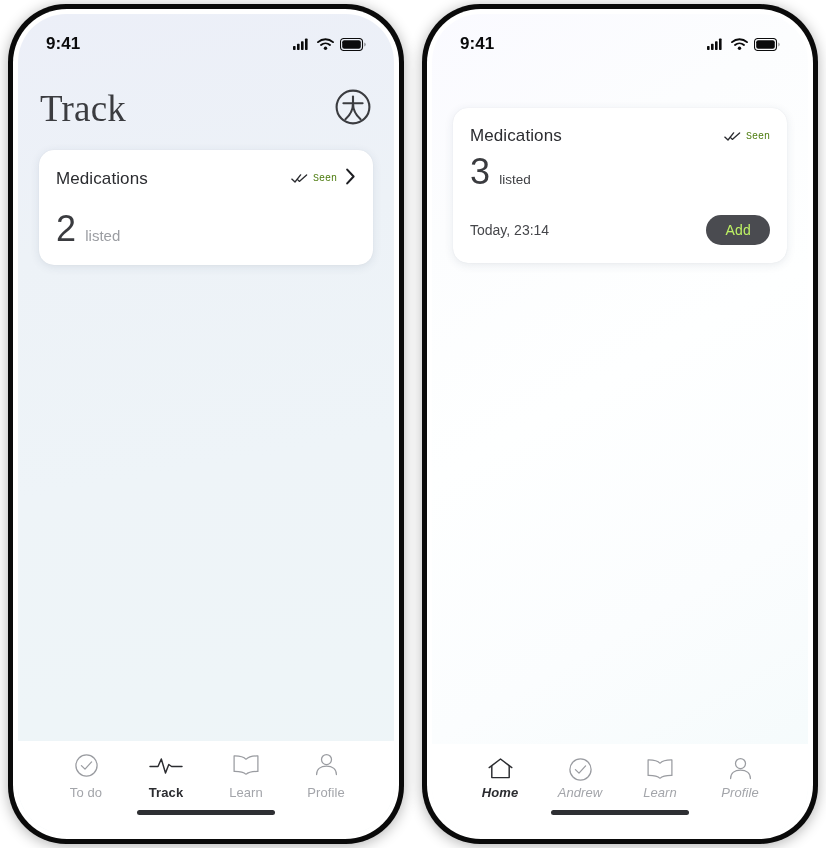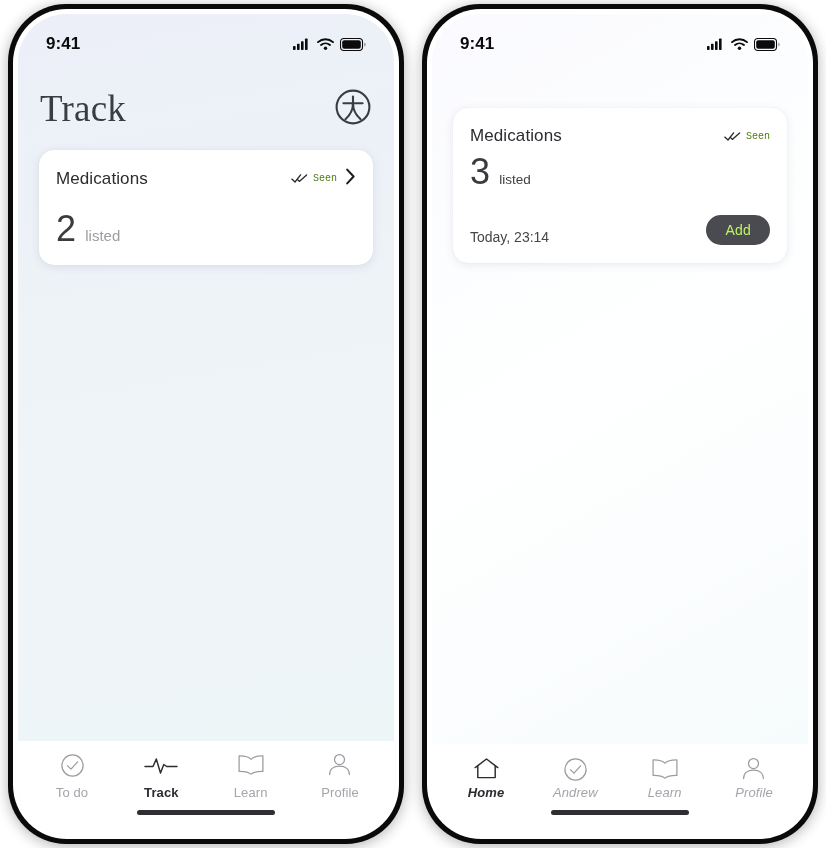--- a/index.html
+++ b/index.html
@@ -154,21 +154,21 @@
   }
   .metric-unit {
     font-size: 15px;
     color: #9b9da2;
   }
   .metric-unit-dark { color: #3f4044; font-size: 13.5px; }
 
   .card-footer {
     margin-top: 25px;
     display: flex;
-    align-items: flex-end;
+    align-items: center;
     justify-content: space-between;
   }
   .timestamp {
     font-size: 14px;
     color: #45464a;
   }
   .add-button {
     background: #4a4b50;
     color: #bef264;
     border: none;
@@ -179,21 +179,21 @@
     cursor: pointer;
     letter-spacing: 0.2px;
   }
 
   
   .tabbar {
     flex: 0 0 auto;
     background: #ffffff;
     padding: 11px 14px 0 14px;
     display: flex;
-    justify-content: space-between;
+    justify-content: center;
     align-items: flex-start;
   }
   .tabbar-tight { padding-top: 12px; }
   .tab {
     display: flex;
     flex-direction: column;
     align-items: center;
     gap: 7px;
     width: 80px;
     cursor: pointer;

